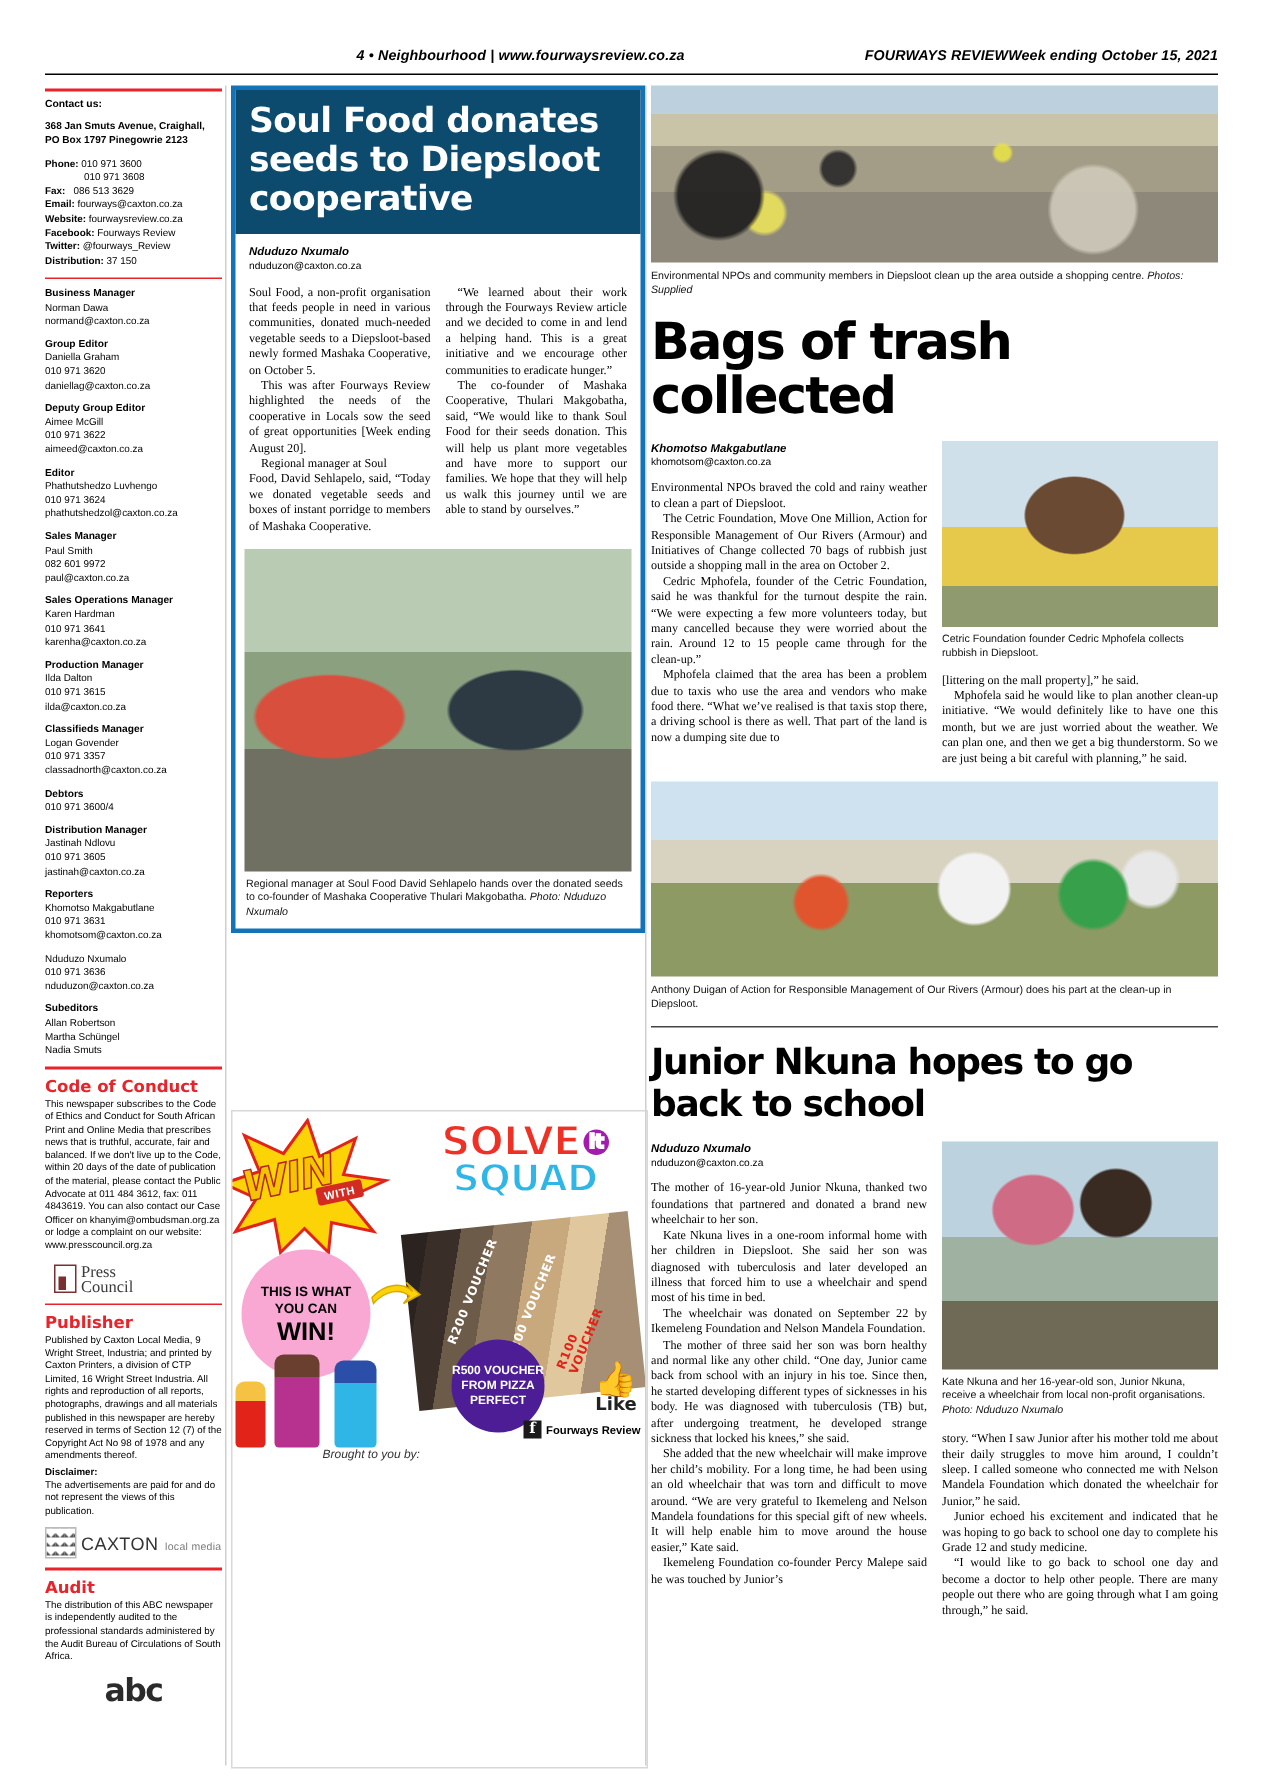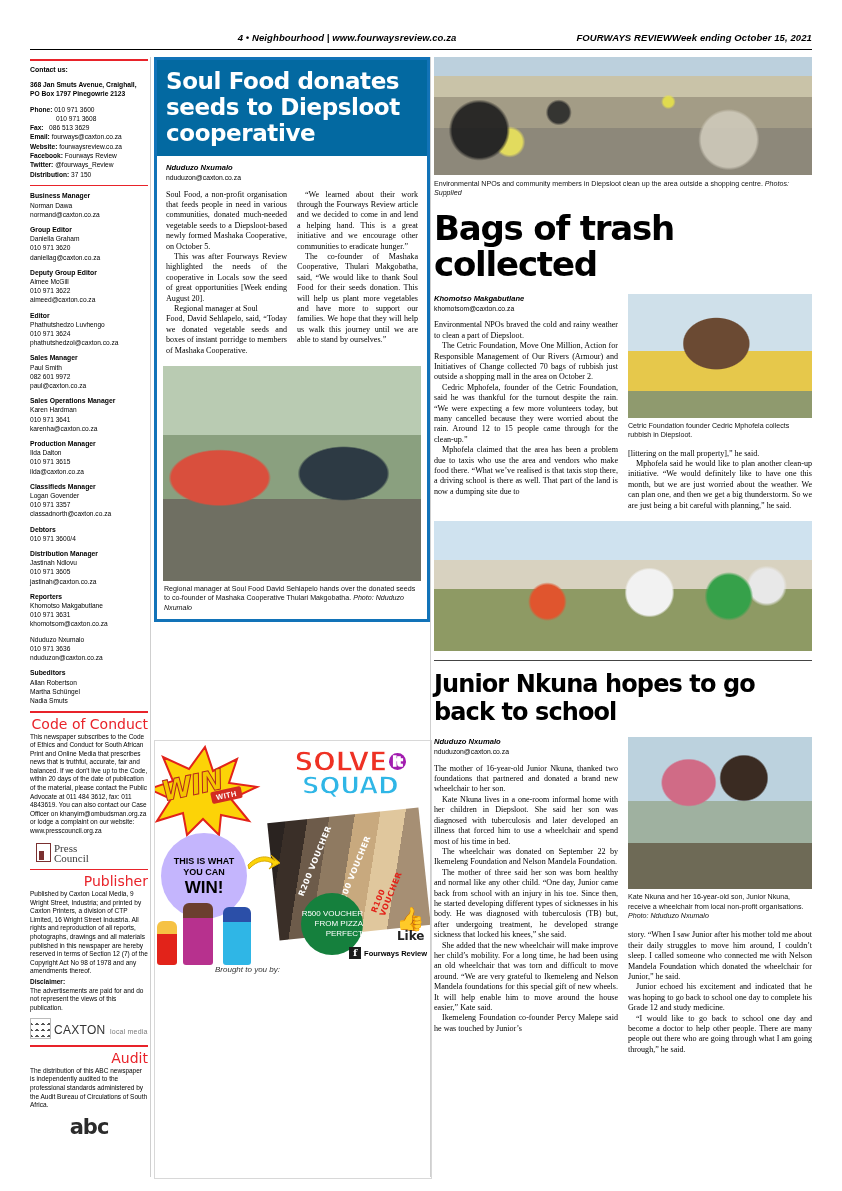--- a/index.html
+++ b/index.html
@@ -49,21 +49,21 @@
   .lbl{font-size:6.8px;font-weight:bold;line-height:9.2px;}
   .txt{font-size:6.6px;line-height:9.2px;}
   .blk{margin-bottom:6px;}
   .contact-lines{font-size:6.6px;line-height:9.3px;}
   .contact-lines b{font-weight:bold;}
   .addr{font-size:6.7px;font-weight:bold;line-height:9.3px;margin-bottom:6px;}
   .contactus{font-size:6.9px;font-weight:bold;margin-bottom:7px;}
 
   .sec-head{
     font-family:"DejaVu Sans", sans-serif;
-    font-size:14px;font-weight:normal;color:#e8232a;line-height:13px;margin-bottom:2px;text-align:right;
+    font-size:11px;font-weight:bold;color:#e8232a;line-height:13px;margin-bottom:2px;
   }
   .sec-body{font-size:6.5px;line-height:8.6px;text-align:left;}
 
   .press-council{
     display:flex;align-items:center;gap:3px;margin:7px 0 2px 6px;
   }
   .pc-mark{width:13px;height:17px;border:1.3px solid #7a3030;position:relative;}
   .pc-mark:after{content:"";position:absolute;left:1.5px;bottom:1.5px;width:5px;height:9px;background:#7a3030;}
   .pc-text{font-family:"Liberation Serif",serif;font-size:11px;line-height:10px;color:#3b3b3b;}
 
@@ -76,21 +76,21 @@
   .cx-name{font-family:"Liberation Sans",sans-serif;font-size:12px;letter-spacing:.3px;color:#333;}
   .cx-sub{font-size:7px;color:#7a7a7a;letter-spacing:.2px;}
   .abc-logo{
     font-family:"DejaVu Sans",sans-serif;font-size:21px;font-weight:bold;color:#2b2b2b;
     text-align:center;margin-top:5px;letter-spacing:-1px;
   }
 
   
   .card-blue{border:3px solid #1273b8;background:#fff;}
   .hd-blue{
-    background:#0369a1;color:#fff;padding:8px 9px 10px 9px;
+    background:#0c4a6e;color:#fff;padding:8px 9px 10px 9px;
     font-family:"DejaVu Sans", sans-serif;
     font-weight:bold;font-size:23px;line-height:26px;letter-spacing:-.4px;
   }
   .byline{font-size:7.6px;font-weight:bold;font-style:italic;line-height:10px;}
   .byline-mail{font-size:6.8px;line-height:9.5px;margin-bottom:7px;}
   .body-serif{
     font-family:"Liberation Serif", serif;
     font-size:8.1px;line-height:10.4px;text-align:justify;
   }
   .body-serif p{margin:0;text-indent:8px;}
@@ -187,36 +187,36 @@
   .solve .l2{
     font-family:"DejaVu Sans",sans-serif;font-weight:bold;font-size:25px;color:#2fb6e6;
     letter-spacing:-.5px;line-height:24px;-webkit-text-stroke:1.3px #ffffff;
   }
   .solve .it{
     display:inline-block;background:#a21caf;color:#fff;border-radius:50%;
     width:17px;height:17px;font-size:13px;line-height:17px;vertical-align:5px;margin-left:2px;
   }
   .yellowcircle{
     position:absolute;left:6px;top:92px;width:86px;height:86px;border-radius:50%;
-    background:#c4b5fd;display:flex;flex-direction:column;align-items:center;justify-content:center;
+    background:#f9a8d4;display:flex;flex-direction:column;align-items:center;justify-content:center;
     text-align:center;
   }
   .yellowcircle .a{font-size:9px;font-weight:bold;line-height:11px;}
   .yellowcircle .b{font-size:17px;font-weight:bold;line-height:19px;}
   .vouchers{
     position:absolute;right:6px;top:74px;width:152px;height:118px;
     background:linear-gradient(105deg,#2a2320 0 10%,#3a2f28 10% 22%,#6d5b4a 22% 34%,#8f7a61 34% 48%,#c8a97e 48% 62%,#e0c79d 62% 76%,#a68f74 76% 100%);
     transform:rotate(-6deg);
   }
   .v-lbl{position:absolute;color:#fff;font-size:8px;font-weight:bold;transform:rotate(-62deg);
     font-family:"DejaVu Sans",sans-serif;letter-spacing:.5px;}
   .redcircle{
     position:absolute;left:146px;top:152px;width:62px;height:62px;border-radius:50%;
-    background:#15803d;color:#fff;display:flex;flex-direction:column;align-items:center;
-    justify-content:center;text-align:right;font-size:8px;font-weight:normal;line-height:10px;
+    background:#4c1d95;color:#fff;display:flex;flex-direction:column;align-items:center;
+    justify-content:center;text-align:center;font-size:8px;font-weight:bold;line-height:10px;
   }
   .heroes{position:absolute;left:0px;top:152px;width:130px;height:72px;}
   .hero{position:absolute;bottom:0;border-radius:6px 6px 3px 3px;}
   .likebox{position:absolute;right:6px;top:168px;text-align:center;}
   .like-thumb{font-size:23px;line-height:20px;color:#2b6fb5;}
   .like-word{font-size:12px;font-weight:bold;color:#222;font-family:"DejaVu Sans",sans-serif;}
   .fbrow{position:absolute;right:4px;top:206px;display:flex;align-items:center;gap:3px;}
   .fb-sq{width:12px;height:12px;background:#1b1b1b;color:#fff;font-weight:bold;font-size:10px;
     text-align:center;line-height:12px;font-family:"DejaVu Serif",serif;}
   .fb-name{font-size:7.5px;font-weight:bold;}
@@ -489,20 +489,21 @@
         <div class="photo ph-cedric" style="height:124px;"></div>
         <div class="cap" style="margin:4px 0 8px 0;">Cetric Foundation founder Cedric Mphofela collects rubbish in Diepsloot.</div>
         <div class="body-serif">
           <p class="first">[littering on the mall property],” he said.</p>
           <p>Mphofela said he would like to plan another clean-up initiative. “We would definitely like to have one this month, but we are just worried about the weather. We can plan one, and then we get a big thunderstorm. So we are just being a bit careful with planning,” he said.</p>
         </div>
       </div>
     </div>
 
     <div class="photo ph-anthony" style="height:130px;margin-top:10px;"></div>
+    <div class="cap" style="margin:5px 0 0 0;">Anthony Duigan of Action for Responsible Management of Our Rivers (Armour) does his part at the clean-up in Diepsloot.</div>
 
     <div class="rule-thin"></div>
 
     <div class="hd-black small">Junior Nkuna hopes to go back to school</div>
 
     <div class="flow" style="margin-top:11px;">
       <div class="c1">
         <div class="byline">Nduduzo Nxumalo</div>
         <div class="byline-mail">nduduzon@caxton.co.za</div>
         <div class="body-serif">

